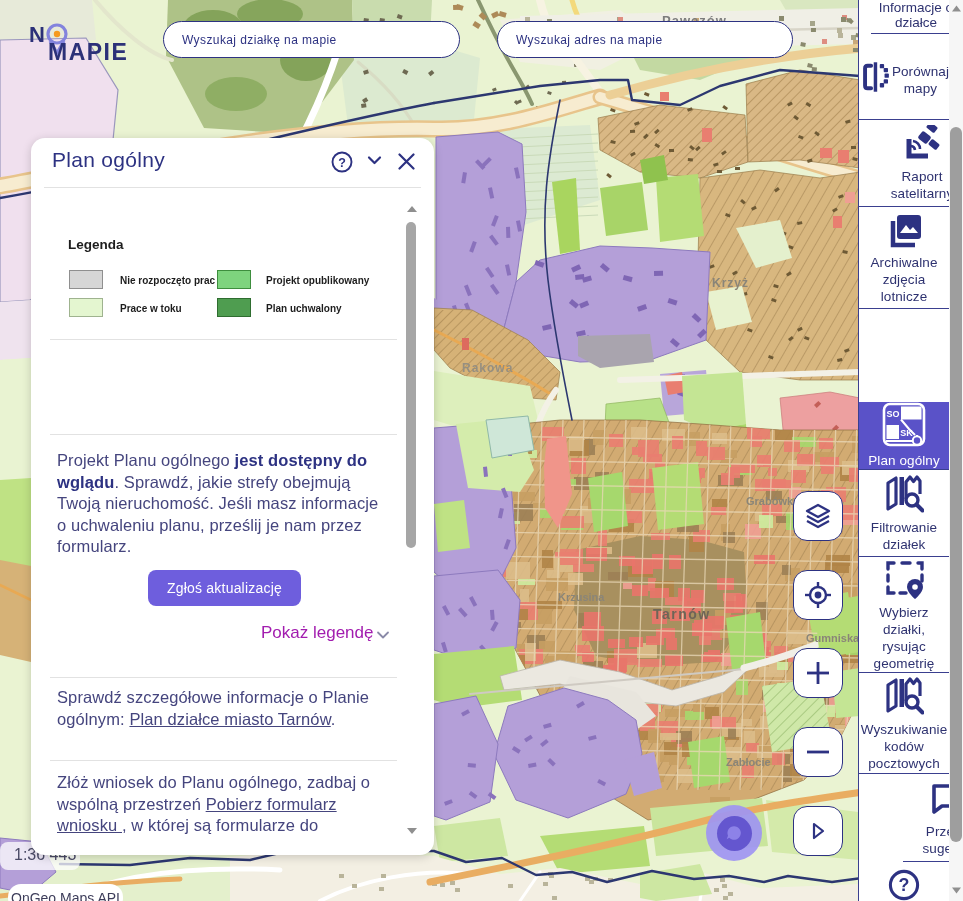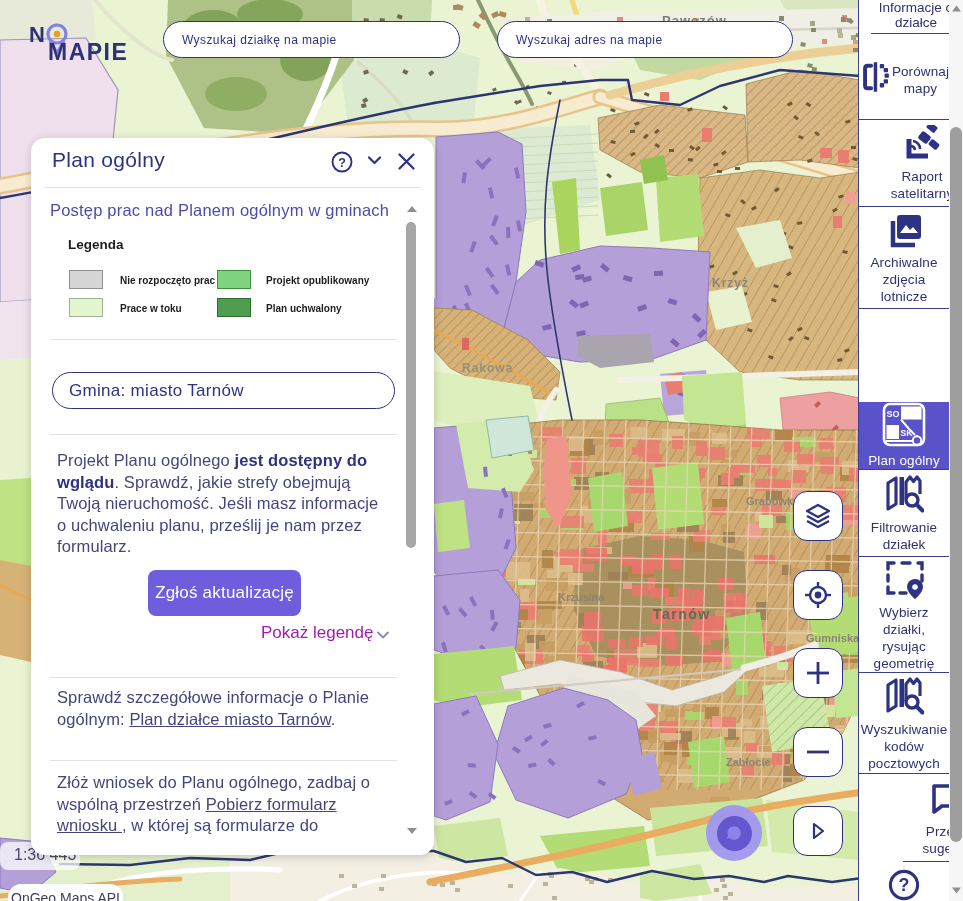--- a/index.html
+++ b/index.html
@@ -798,21 +798,20 @@
   <svg style="position:absolute;left:336px;top:16px;" width="15" height="13" viewBox="0 0 15 13">
     <path d="M2,3.5 L7.5,9 L13,3.5" fill="none" stroke="#2d3282" stroke-width="2.2" stroke-linecap="round" stroke-linejoin="round"></path>
   </svg>
 
   <svg style="position:absolute;left:367px;top:15px;" width="17" height="17" viewBox="0 0 17 17">
     <path d="M1.5,1.5 L15.5,15.5 M15.5,1.5 L1.5,15.5" stroke="#2d3282" stroke-width="2.2" stroke-linecap="round"></path>
   </svg>
 
   <div style="position:absolute;left:13px;top:49px;width:377px;height:1px;background:#e2e2e2;"></div>
 
-  <div style="position:absolute;left:19px;top:63px;font-size:16.5px;color:#4c4cae;letter-spacing:0.2px;">Postęp prac nad Planem ogólnym w gminach</div>
 
   <div style="position:absolute;left:37px;top:99px;font-size:13.5px;font-weight:bold;color:#1d1d1d;">Legenda</div>
 
   <div style="position:absolute;left:38px;top:132px;width:34px;height:19px;background:#d6d6d6;border:1px solid #8f8f8f;"></div>
 
   <div style="position:absolute;left:89px;top:137px;font-size:10px;font-weight:bold;color:#1d1d1d;">Nie rozpoczęto prac</div>
 
   <div style="position:absolute;left:186px;top:132px;width:34px;height:19px;background:#7ed47e;border:1px solid #3e8e3e;"></div>
 
   <div style="position:absolute;left:235px;top:137px;font-size:10px;font-weight:bold;color:#1d1d1d;">Projekt opublikowany</div>
@@ -820,27 +819,26 @@
   <div style="position:absolute;left:38px;top:160px;width:34px;height:19px;background:#e4f6d0;border:1px solid #9fb38f;"></div>
 
   <div style="position:absolute;left:89px;top:165px;font-size:10px;font-weight:bold;color:#1d1d1d;">Prace w toku</div>
 
   <div style="position:absolute;left:186px;top:160px;width:34px;height:19px;background:#4f9d50;border:1px solid #2f6d30;"></div>
 
   <div style="position:absolute;left:235px;top:165px;font-size:10px;font-weight:bold;color:#1d1d1d;">Plan uchwalony</div>
 
   <div style="position:absolute;left:19px;top:201px;width:347px;height:1px;background:#e2e2e2;"></div>
 
-  <div style="position:absolute;left:21px;top:234px;width:343px;height:37px;border:1.6px solid #2d3282;border-radius:19px;display:flex;align-items:center;padding-left:16px;font-size:17px;color:#2d3282;letter-spacing:0.3px;">Gmina: miasto Tarnów</div>
 
   <div style="position:absolute;left:19px;top:296px;width:347px;height:1px;background:#e2e2e2;"></div>
 
   <div style="position:absolute;left:26px;top:312px;width:330px;font-size:16.5px;line-height:21.5px;color:#45457e;letter-spacing:0.1px;">Projekt Planu ogólnego <b style="color:#2d3282;">jest dostępny do wglądu</b>. Sprawdź, jakie strefy obejmują Twoją nieruchomość. Jeśli masz informacje o uchwaleniu planu, prześlij je nam przez formularz.</div>
 
-  <div style="position:absolute;left:117px;top:432px;width:153px;height:46px;background:#6e5edd;border-radius:8px;display:flex;align-items:center;justify-content:center;font-size:17px;color:#fff;letter-spacing:0.2px;">Zgłoś aktualizację</div>
+  <div style="position:absolute;left:117px;top:432px;width:153px;height:36px;background:#6e5edd;border-radius:8px;display:flex;align-items:center;justify-content:center;font-size:14px;color:#fff;letter-spacing:0.2px;">Zgłoś aktualizację</div>
 
   <div style="position:absolute;left:230px;top:485px;font-size:17px;color:#a21caf;">Pokaż legendę</div>
 
   <svg style="position:absolute;left:344px;top:489px;" width="16" height="16" viewBox="0 0 16 16">
         <path d="M3,5.5 L8,10.5 L13,5.5" fill="none" stroke="#8a8aa8" stroke-width="1.8" stroke-linecap="round" stroke-linejoin="round"></path>
       </svg>
 
   <div style="position:absolute;left:19px;top:539px;width:347px;height:1px;background:#e2e2e2;"></div>
 
   <div style="position:absolute;left:26px;top:549px;width:330px;font-size:16.5px;line-height:21.5px;color:#45457e;letter-spacing:0.1px;">Sprawdź szczegółowe informacje o Planie ogólnym: <span style="text-decoration:underline;">Plan działce miasto Tarnów</span>.</div>

